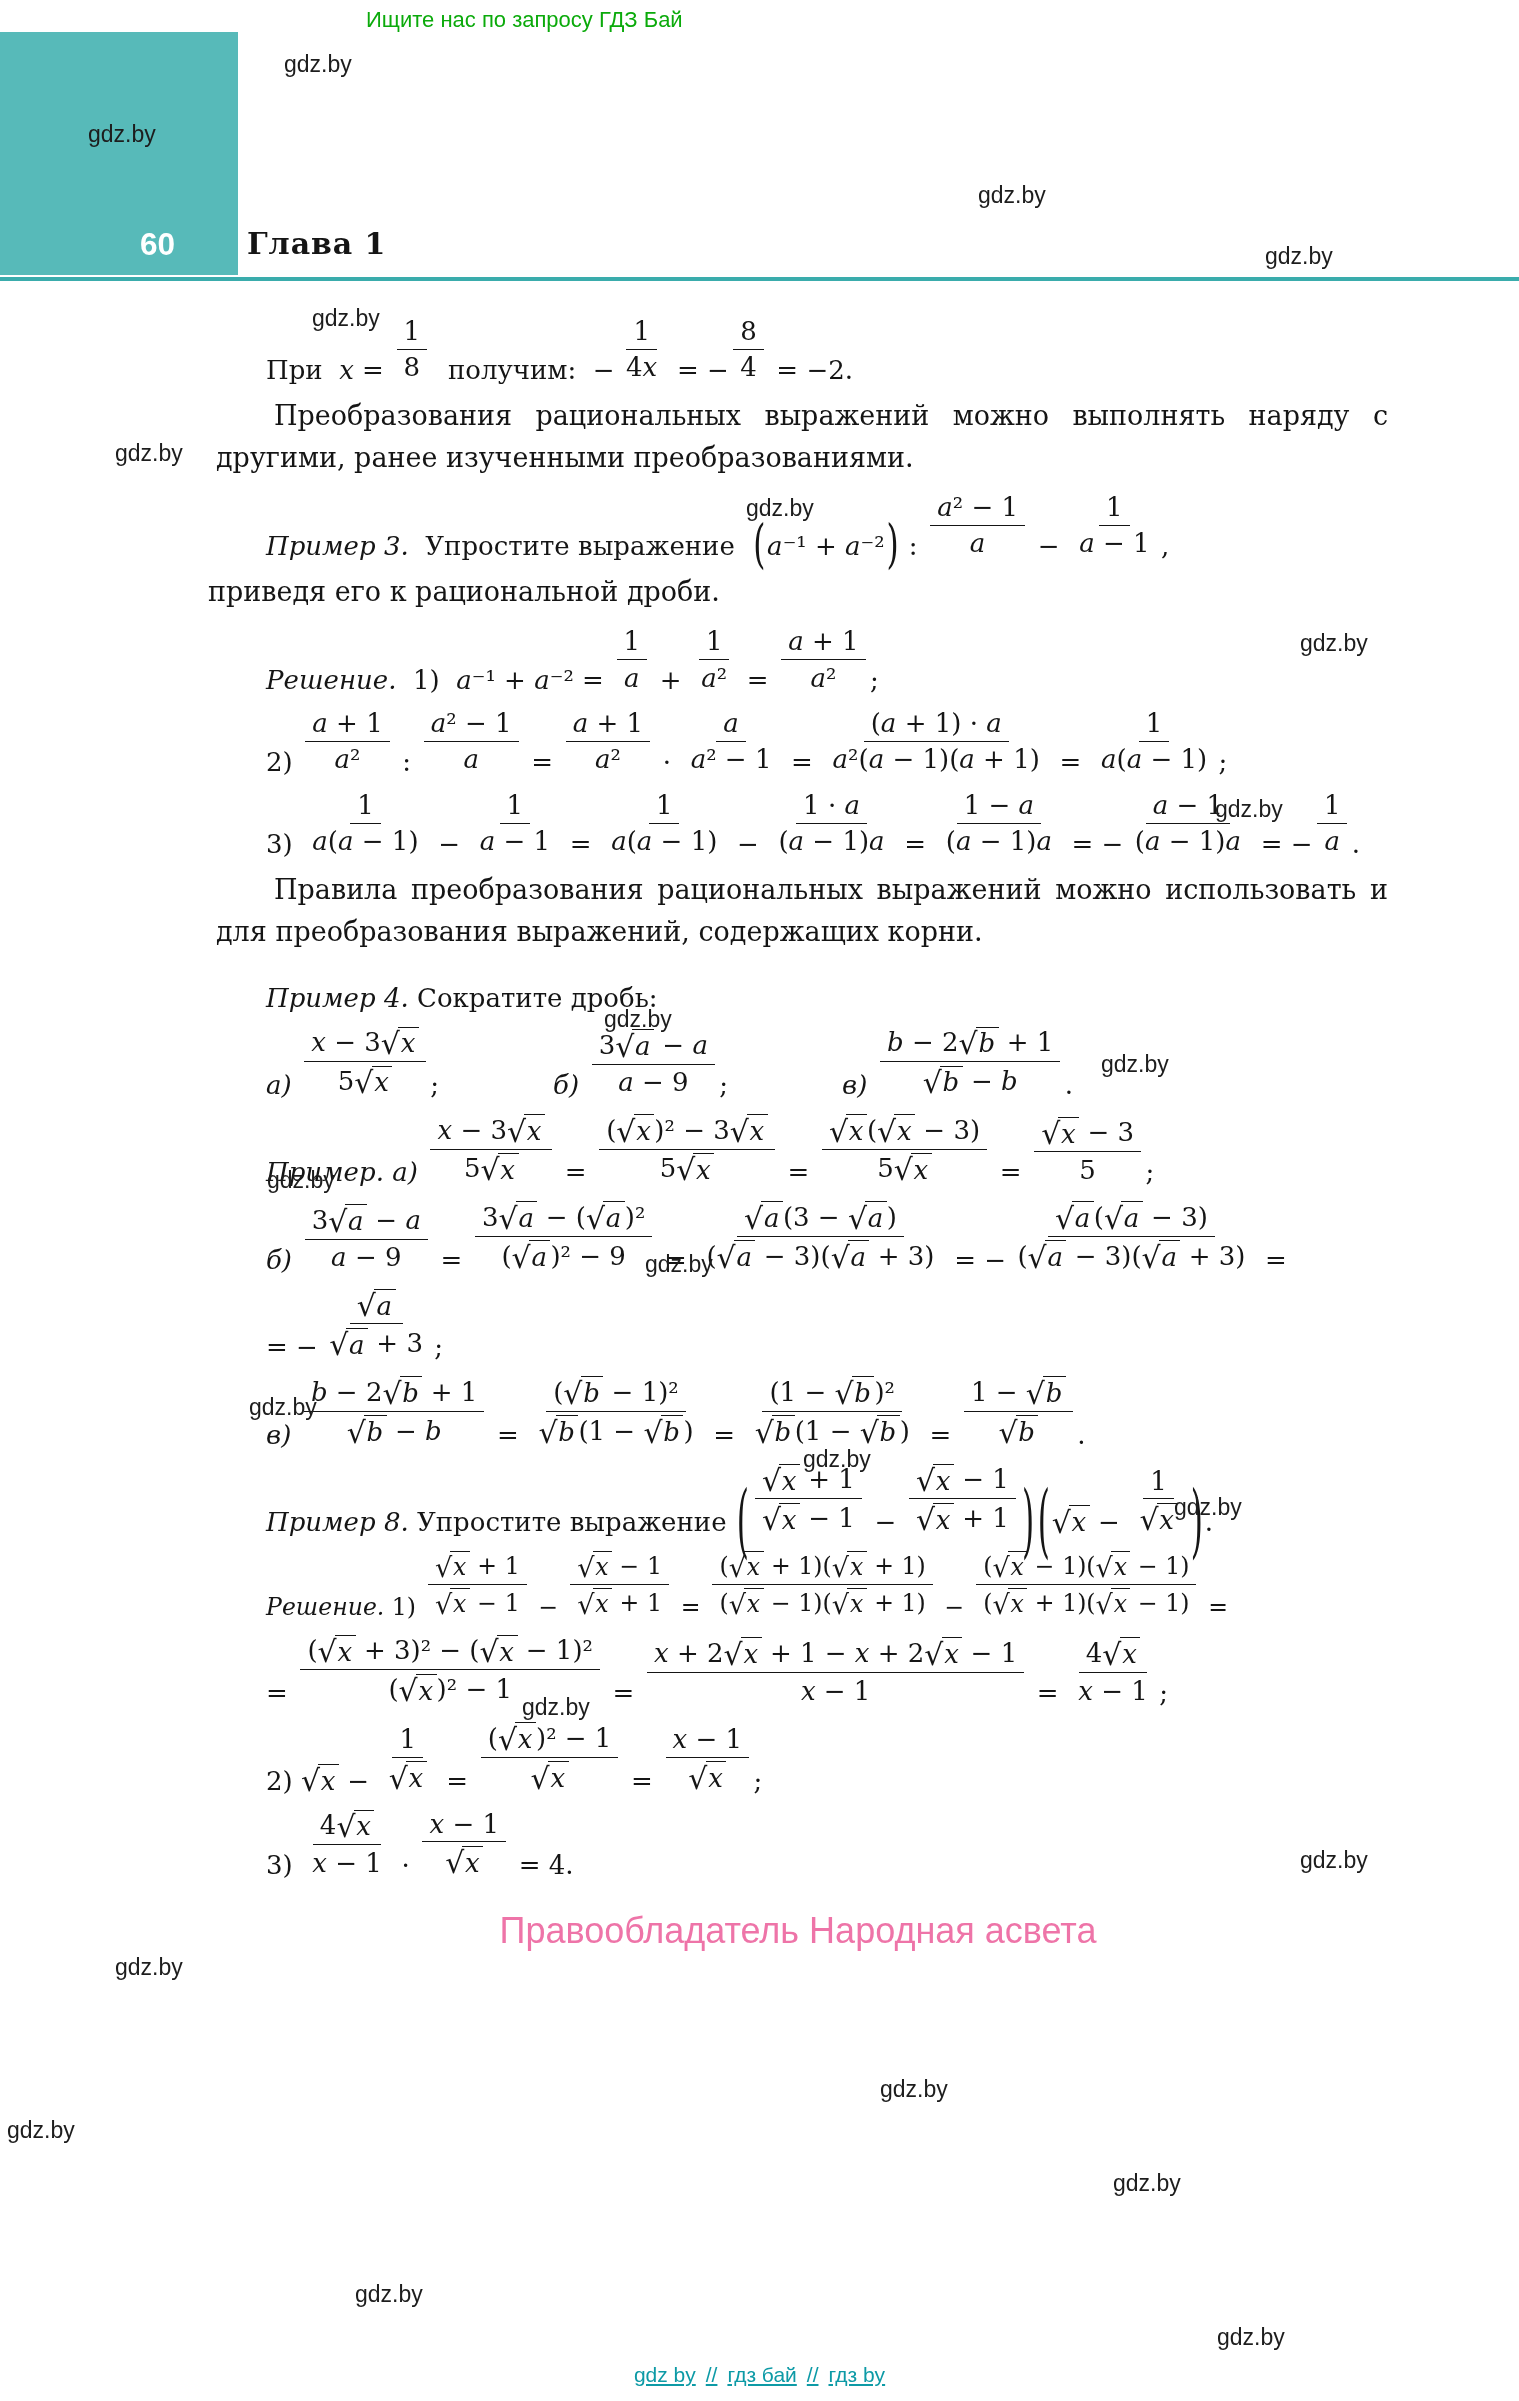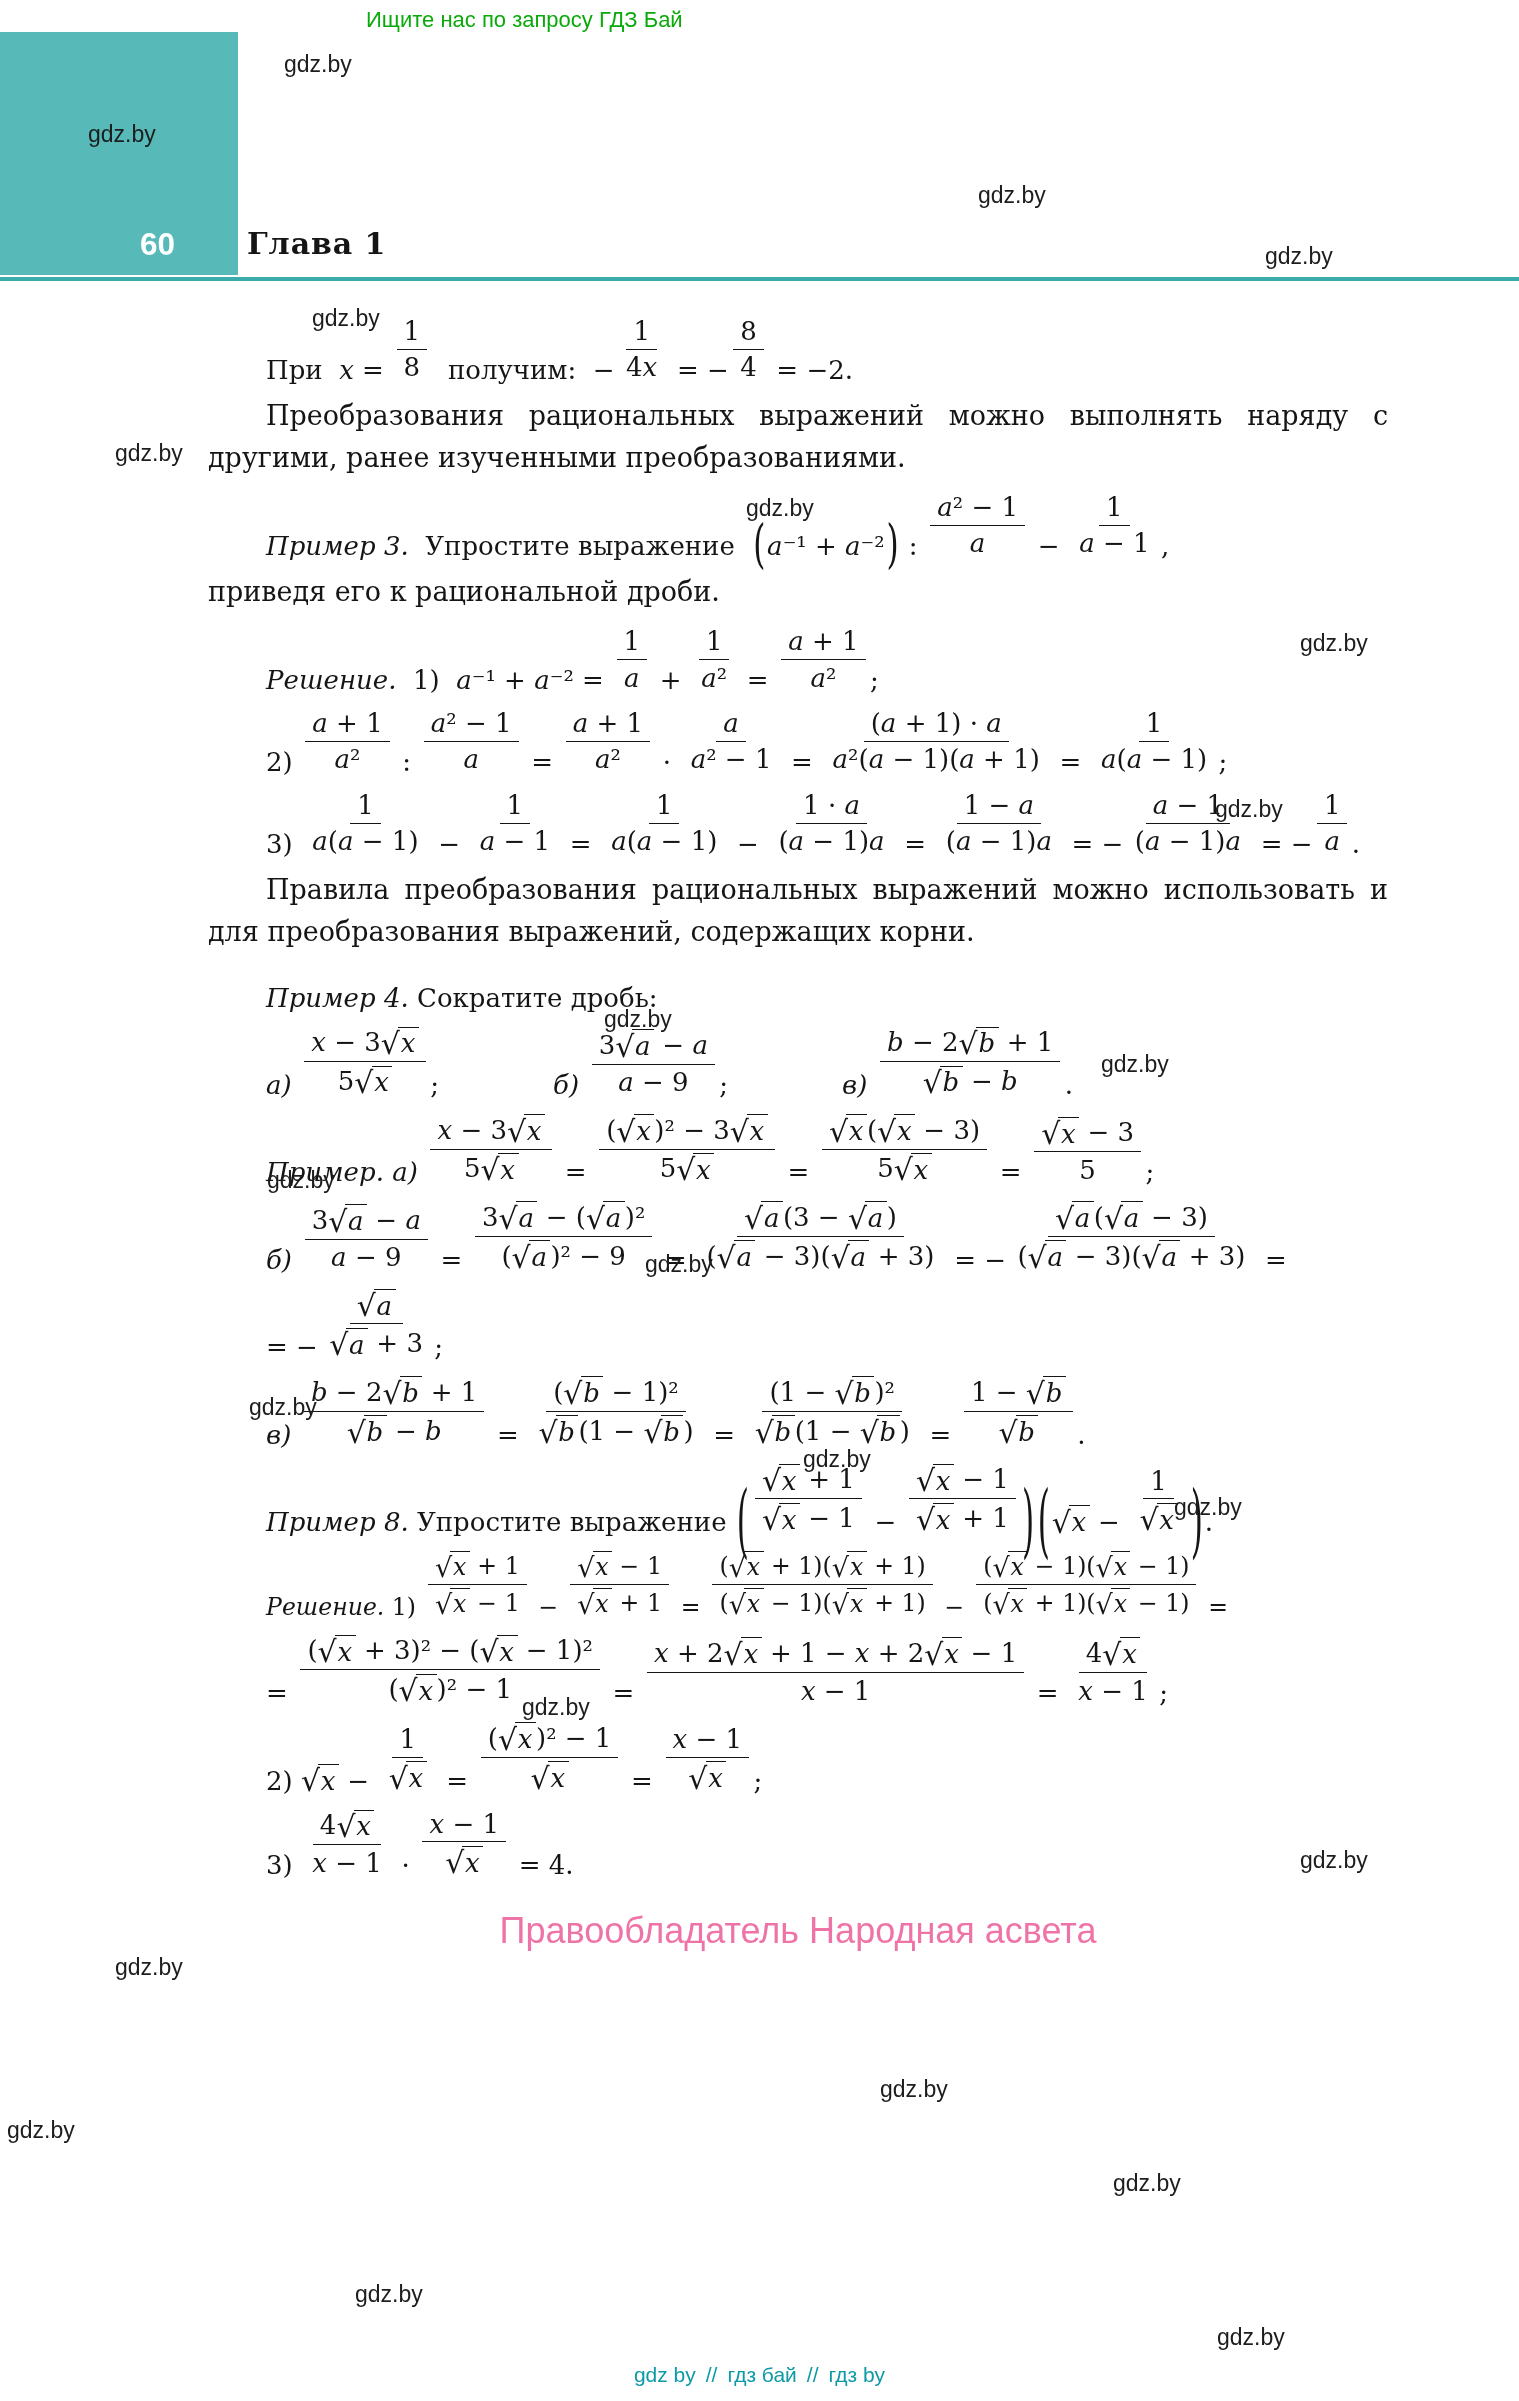--- a/index.html
+++ b/index.html
@@ -45,21 +45,21 @@
   
   .content {
     position: absolute; top: 303px; left: 0; right: 0;
     padding: 0 131px 0 208px;
     z-index: 2;
   }
   .para {
     font-size: 27px; line-height: 1.55; text-align: justify;
     margin: 7px 0;
   }
-  .para.findent { text-indent: 58px; }
+  .para.findent { text-indent: 58px; margin-left: 8px; }
   .mline {
     display: flex; align-items: flex-end; flex-wrap: nowrap;
     font-size: 26px; margin: 10.5px 0; min-height: 49px;
   }
   .mline.ind { padding-left: 58px; }
   .mline.tight { font-size: 23.6px; }
   .mt { white-space: pre; }
   .it { font-style: italic; white-space: pre; }
   .frac {
     display: inline-flex; flex-direction: column; align-items: center;
@@ -85,21 +85,21 @@
     font-family: "Liberation Sans", sans-serif;
     font-size: 36px; color: var(--pink, #ee74a8);
   }
   .footer {
     position: absolute; left: 0; right: 0; top: 2363px;
     text-align: center;
     font-family: "Liberation Sans", sans-serif;
     font-size: 21px; color: var(--footerTeal, #0d9aa6);
     z-index: 3;
   }
-  .footer span { margin: 0 5px; }
+  .footer span { margin: 0 5px; text-decoration: underline; }
   .footer .flink { cursor: pointer; }
 </style>
 </head>
 <body>
 
 <div class="top-note">Ищите нас по запросу ГДЗ Бай</div>
 <div class="page-block">
   <div class="page-number">60</div>
 </div>
 <div class="chapter-title">Глава 1</div>

